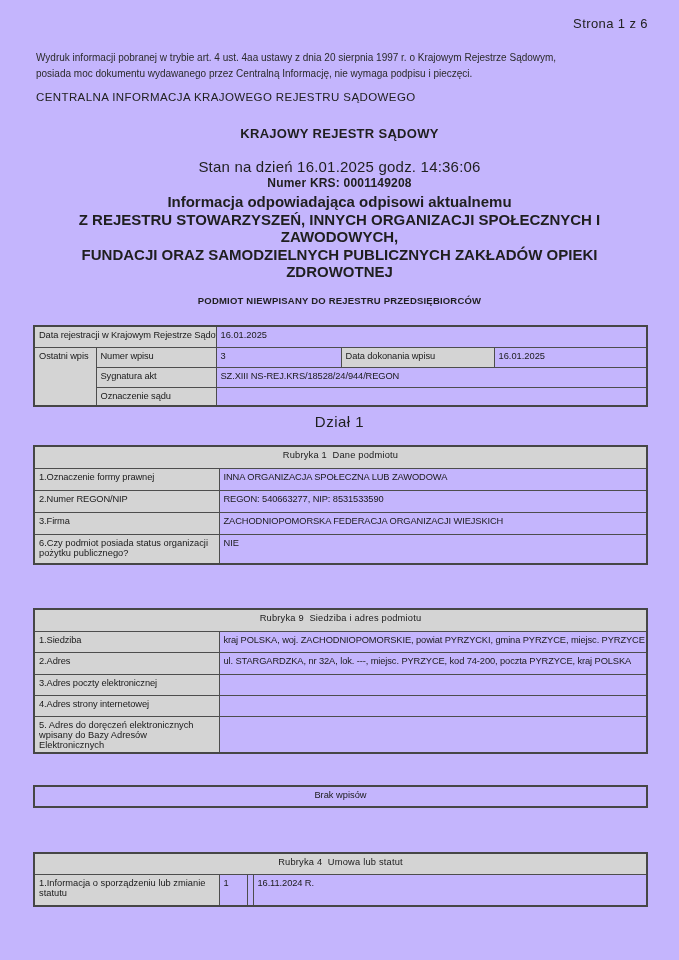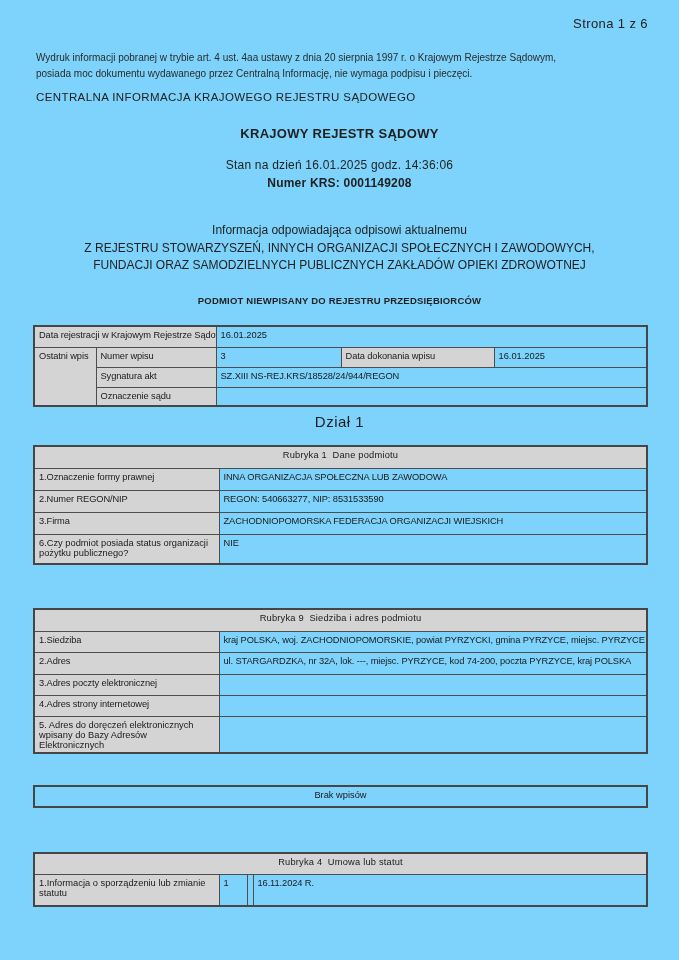--- a/index.html
+++ b/index.html
@@ -1,21 +1,21 @@
 <!DOCTYPE html>
 <html><head>
 <meta charset="utf-8">
 <style>
   * { margin: 0; padding: 0; box-sizing: border-box; }
   html, body { background: #ffffff; }
   .doc {
     position: relative;
     width: 679px;
     height: 960px;
-    background: #7dd3fc;
+    background: #c4b5fd;
     font-family: "Liberation Sans", "DejaVu Sans", sans-serif;
     color: #1f1f1f;
     overflow: hidden;
   }
   .abs { position: absolute; }
 
   .page-number {
     top: 16px; left: 33px; width: 615px;
     text-align: right;
     font-size: 13px; letter-spacing: 0.4px; color: #222;
@@ -23,23 +23,23 @@
   .intro {
     top: 50px; left: 36px; width: 600px;
     font-size: 10px; line-height: 15.5px; color: #2b2b2b;
   }
   .centralna {
     top: 91px; left: 36px; width: 610px;
     font-size: 11.5px; letter-spacing: 0.4px; color: #222;
   }
   .center-block { left: 33px; width: 613px; text-align: center; }
   .krajowy   { top: 126px; font-size: 13px; font-weight: bold; letter-spacing: 0.3px; }
-  .stan      { top: 158px; font-size: 12px; letter-spacing: 0.2px; }
+  .stan      { top: 158px; font-size: 15px; letter-spacing: 0.2px; }
   .numer     { top: 176px; font-size: 12px; font-weight: bold; letter-spacing: 0.2px; }
-  .infoblock { top: 222px; font-size: 12px; font-weight: normal; line-height: 17.5px; }
+  .infoblock { top: 193px; font-size: 15px; font-weight: bold; line-height: 17.5px; }
   .podmiot   { top: 295px; font-size: 9.5px; font-weight: bold; letter-spacing: 0.2px; }
   .dzial     { top: 413px; font-size: 15px; letter-spacing: 0.5px; }
 
   table.grid {
     border-collapse: collapse;
     table-layout: fixed;
     width: 613px;
     border: 2px solid #464646;
   }
   table.grid td {

